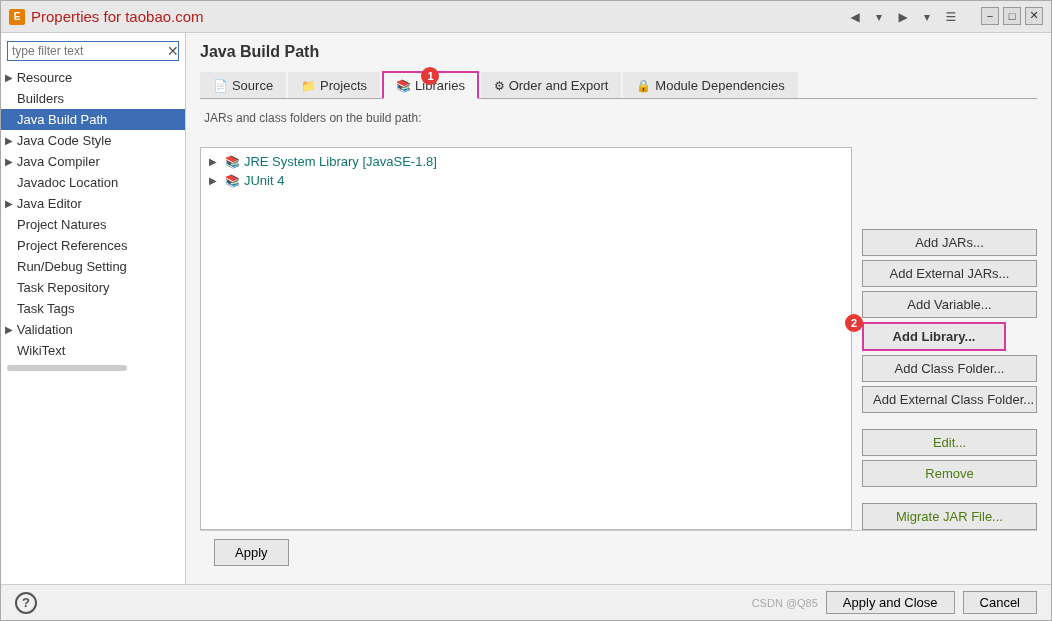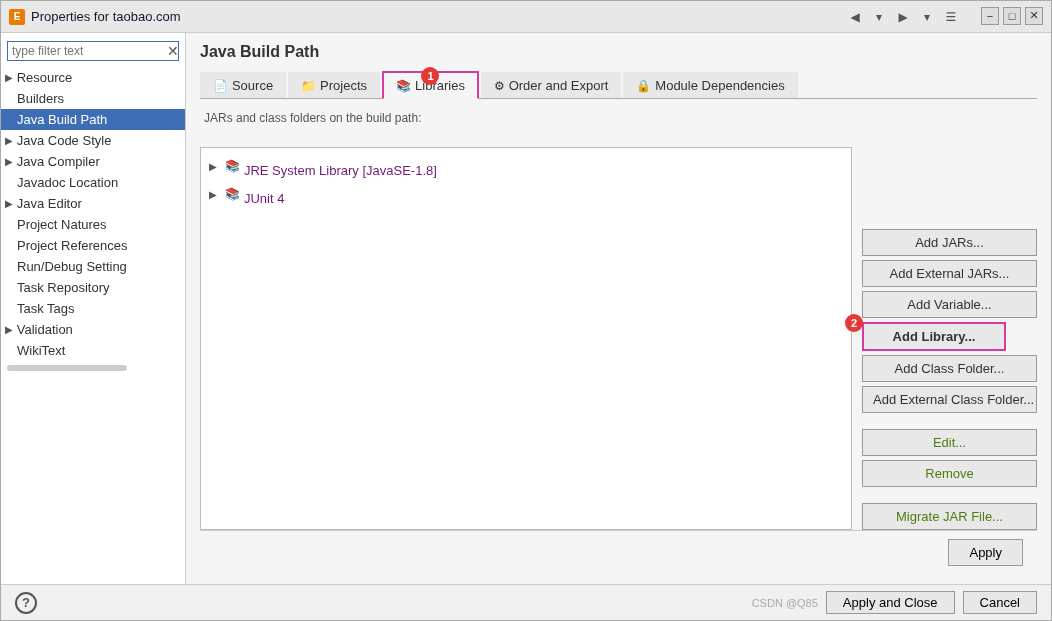--- a/index.html
+++ b/index.html
@@ -39,22 +39,22 @@
       border-radius: 2px;
       display: flex;
       align-items: center;
       justify-content: center;
       font-size: 10px;
       color: white;
       font-weight: bold;
     }
     .titlebar-title {
       flex: 1;
-      font-size: 13px;
-      color: #0f172a;
+      font-size: 15px;
+      color: #b91c1c;
     }
     .titlebar-controls {
       display: flex;
       gap: 4px;
     }
     .titlebar-btn {
       width: 18px;
       height: 18px;
       border: 1px solid #999;
       background: #ddd;
@@ -185,22 +185,21 @@
       padding: 2px 4px;
       cursor: pointer;
     }
     .tree-arrow {
       font-size: 10px;
       color: #555;
       width: 12px;
     }
     .tree-label {
       font-size: 13px;
-      color: #701a75;
-      margin-top: 9px;
+      color: #0f766e;
     }
     .buttons-panel {
       display: flex;
       flex-direction: column;
       gap: 4px;
       width: 175px;
       flex-shrink: 0;
       justify-content: flex-end;
     }
     .action-btn {
@@ -218,21 +217,21 @@
       cursor: default;
     }
     .action-btn.highlighted {
       border: 2px solid #d63ca0;
     }
     .action-btn-spacer {
       height: 8px;
     }
     .bottom-bar {
       display: flex;
-      justify-content: flex-end;
+      justify-content: flex-start;
       align-items: center;
       padding: 8px 14px;
       border-top: 1px solid #ccc;
       background: #f5f5f5;
     }
     .apply-btn {
       padding: 5px 20px;
       background: #e8e8e8;
       border: 1px solid #999;
       cursor: pointer;

